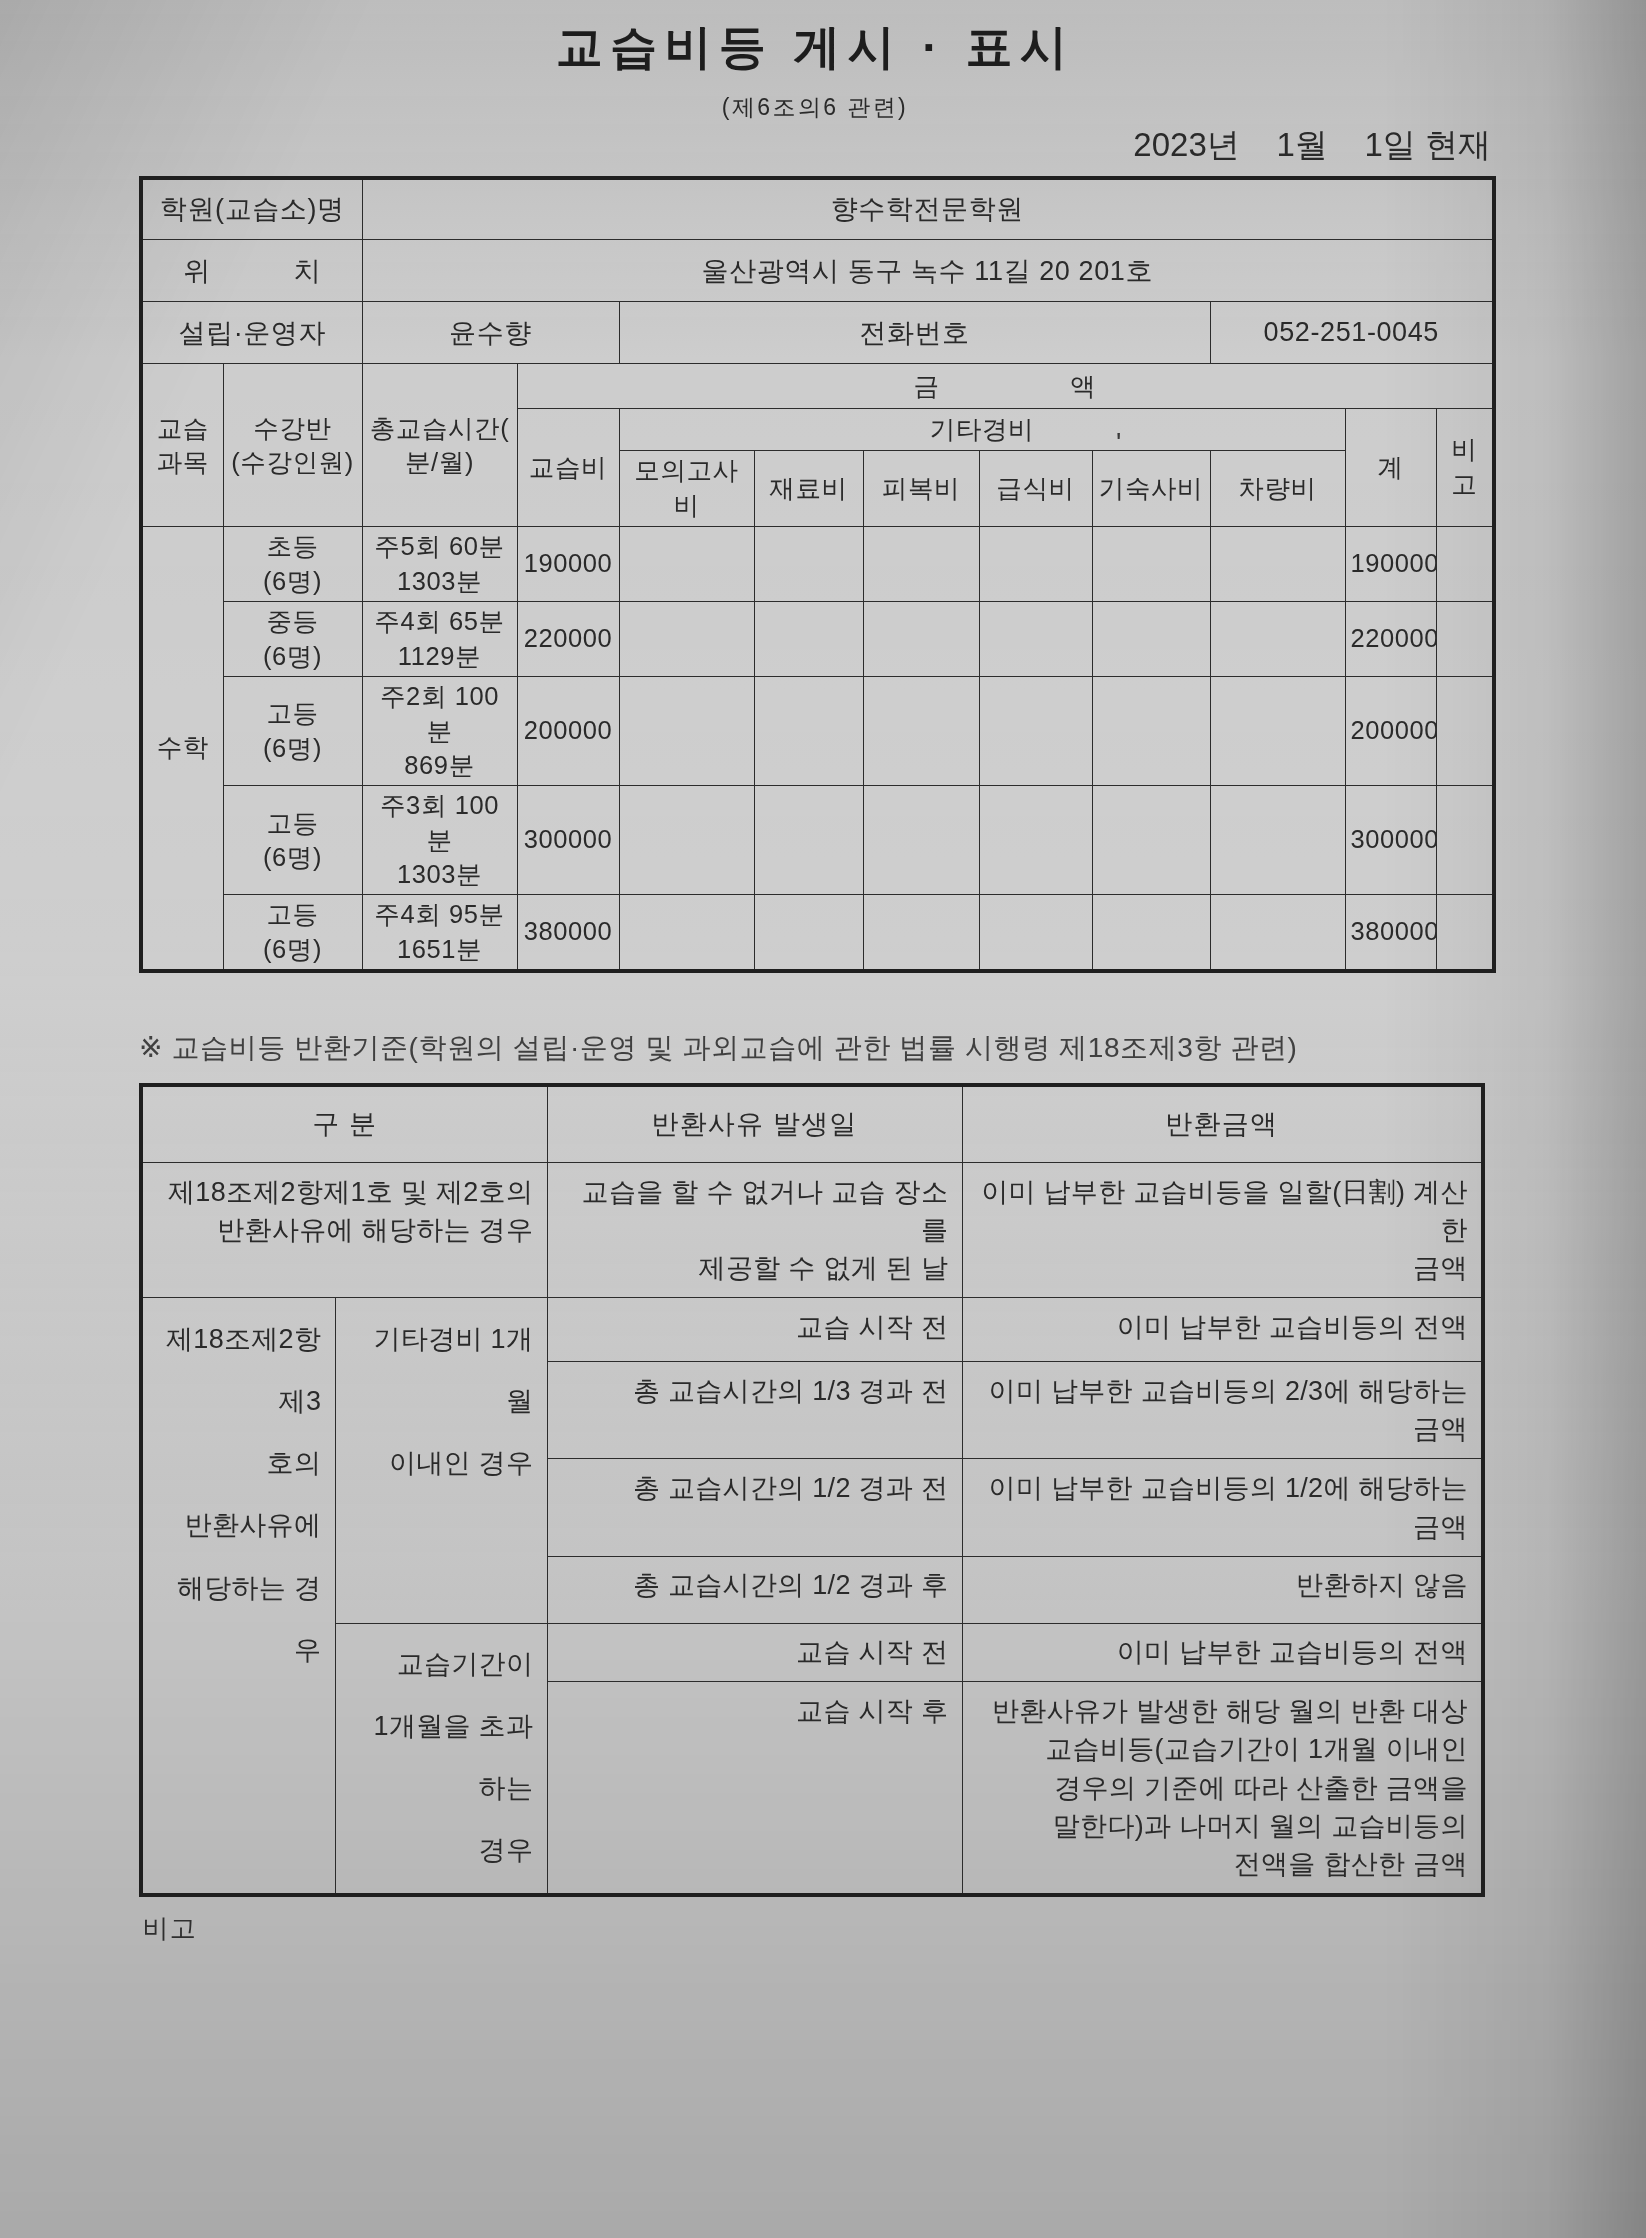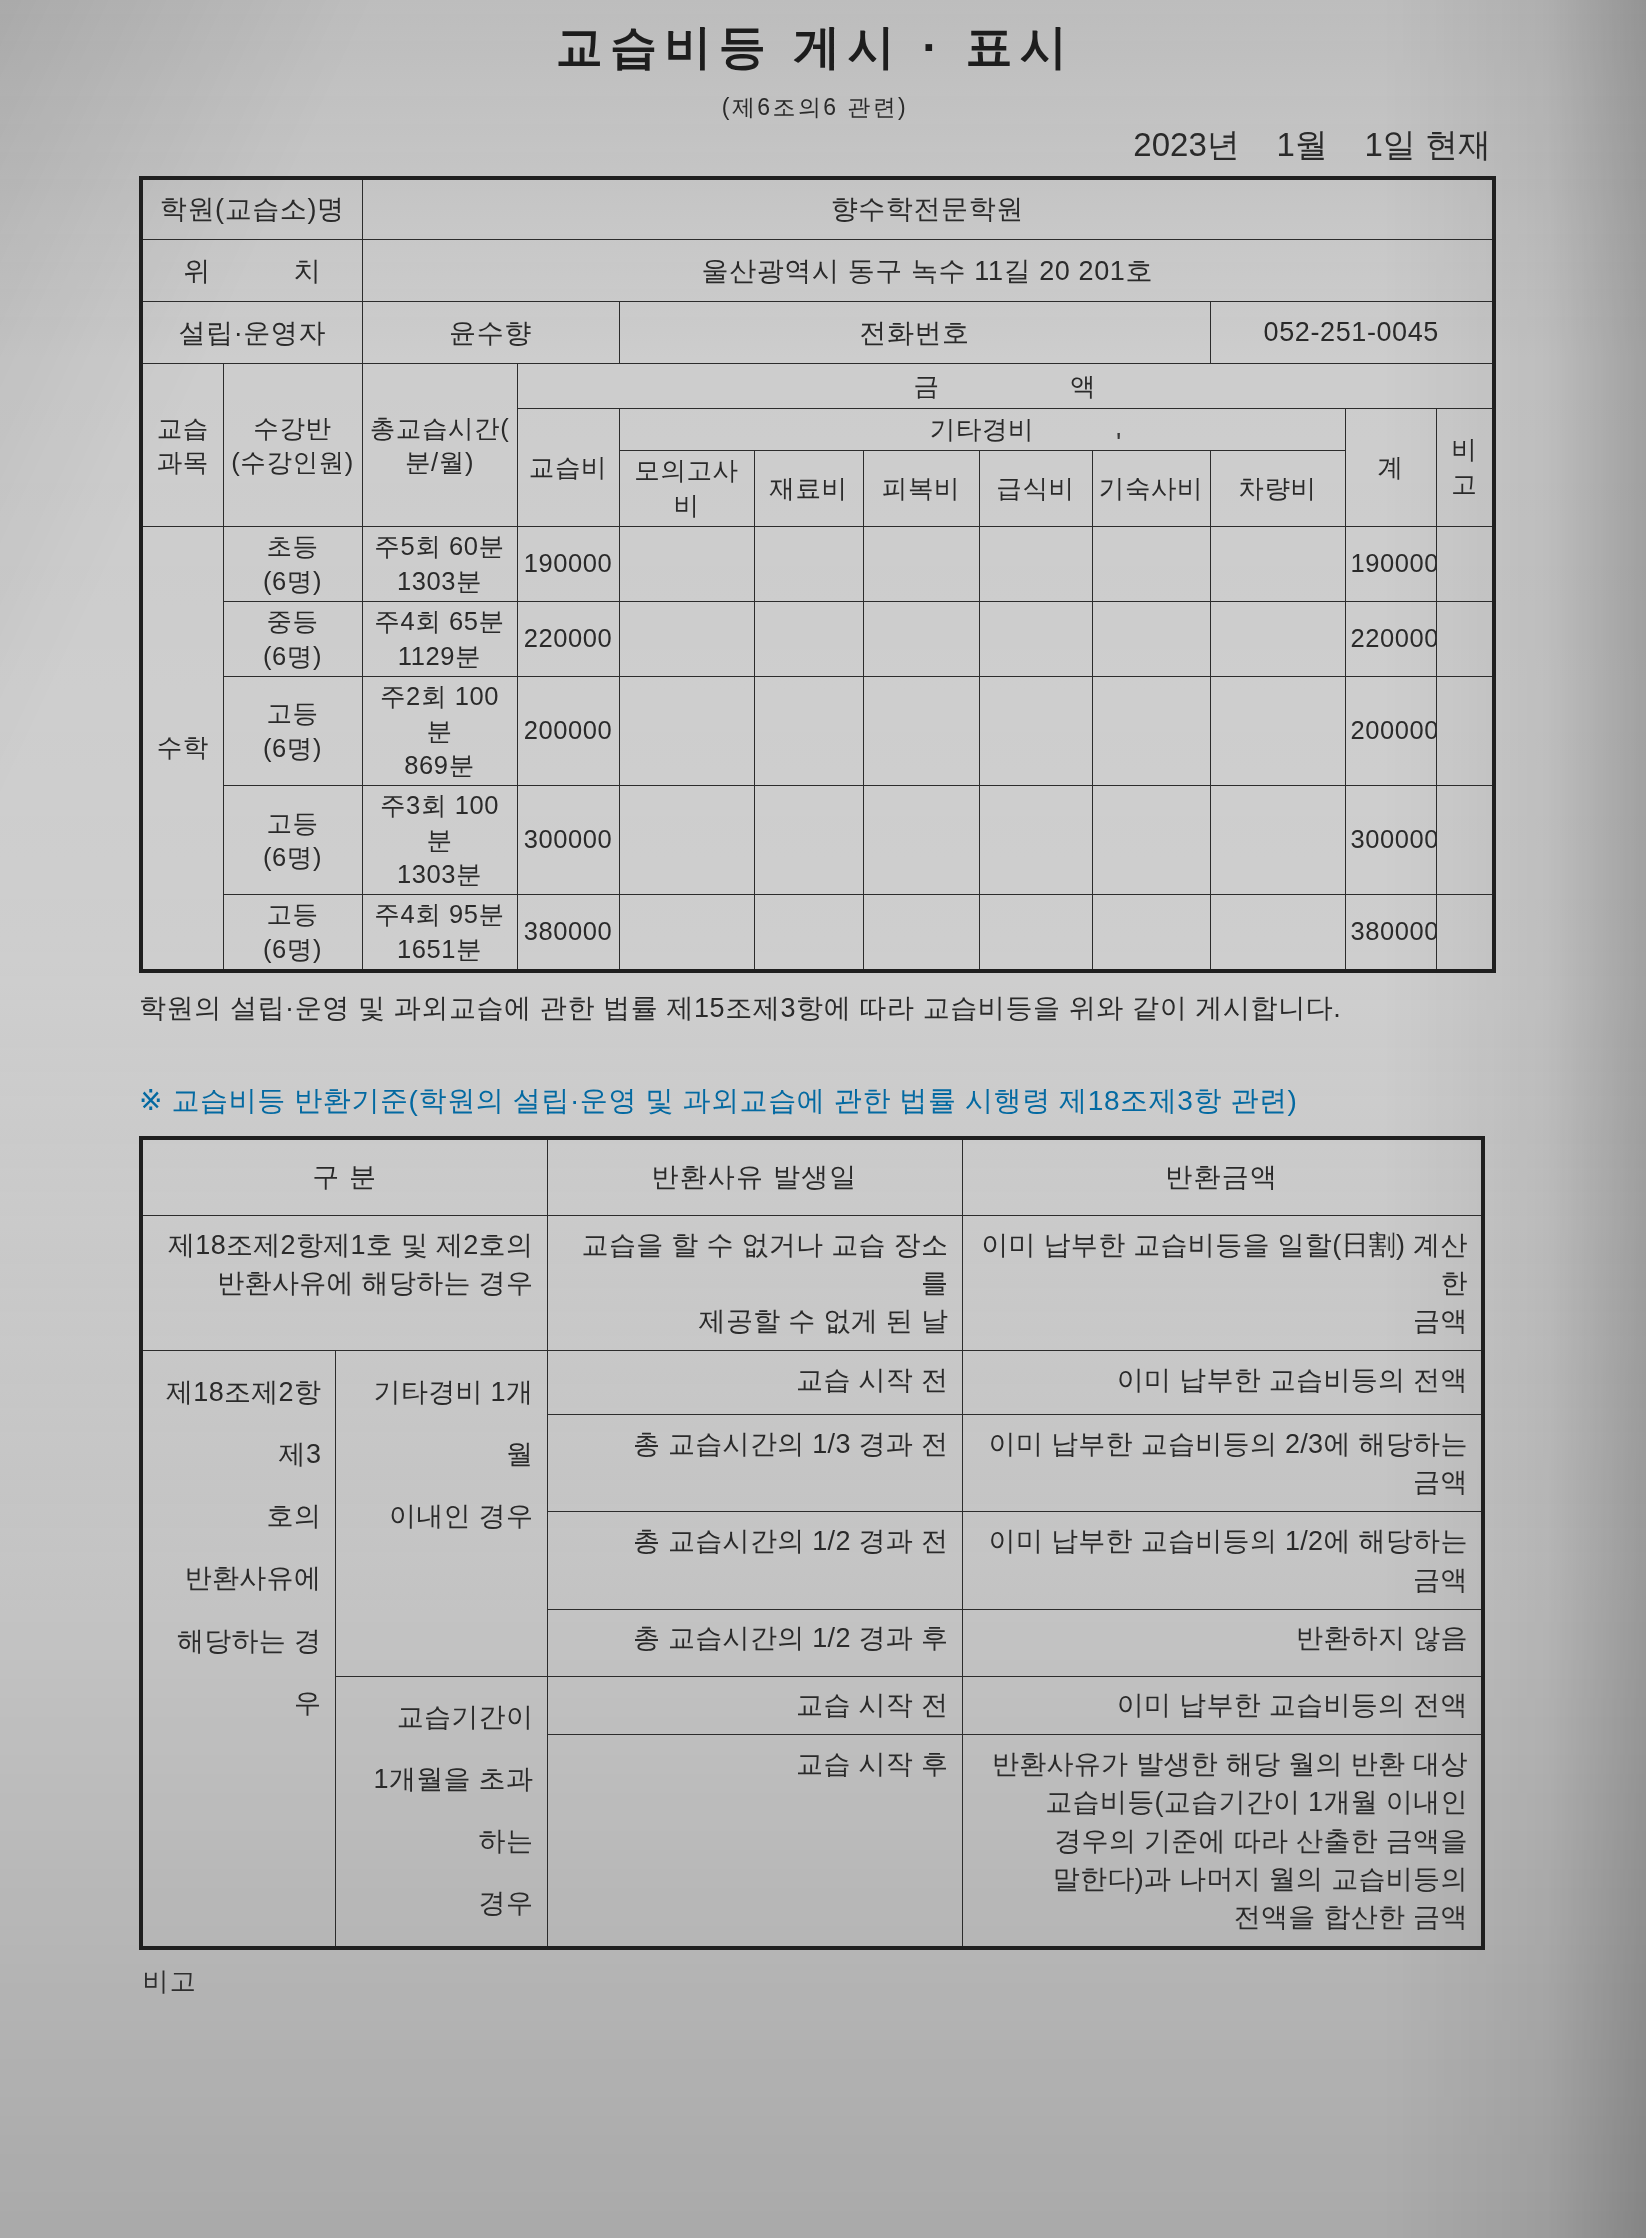--- a/index.html
+++ b/index.html
@@ -43,21 +43,21 @@
   .t2 tr.r1{height:91px;}
   .t2 tr.r2{height:64px;}
   .t2 tr.r3{height:79px;}
   .t2 tr.r4{height:85px;}
   .t2 tr.r5{height:67px;}
   .t2 tr.r6{height:58px;}
   .t2 tr.r7{height:188px;}
   .t2 td.spread{line-height:2.3;}
 
   .posting-notice{margin:17px 0 0 0;font-size:27px;letter-spacing:0.6px;color:#2a2a2a;}
-  .section-title{margin:56px 0 0 0;font-size:28px;letter-spacing:0.6px;color:#0369a1;}
+  .section-title{margin:56px 0 0 0;font-size:28px;letter-spacing:0.6px;color:#404040;}
 
   .notes{margin-top:13.3px;font-size:26px;color:#2e2e2e;}
   .notes-title{margin-left:3.6px;letter-spacing:1.2px;}
 
   .stray-mark{position:absolute;left:1116px;top:411px;font-size:28px;color:#3a3a3a;}
 </style>
 </head>
 <body>
 
 <div class="paper">
@@ -218,21 +218,20 @@
         <td></td>
             <td></td>
         <td></td>
             <td></td>
         <td>380000</td>
         <td></td>
       </tr>
     </tbody>
       </table>
 
-    <p class="posting-notice">학원의 설립·운영 및 과외교습에 관한 법률 제15조제3항에 따라 교습비등을 위와 같이 게시합니다.</p>
 
     <p class="section-title">※ 교습비등 반환기준(학원의 설립·운영 및 과외교습에 관한 법률 시행령 제18조제3항 관련)</p>
 
     <table class="t2">
       <colgroup>
         <col style="width:194px">
           <col style="width:212px">
           <col style="width:415px">
           <col style="width:521px">
       </colgroup>

